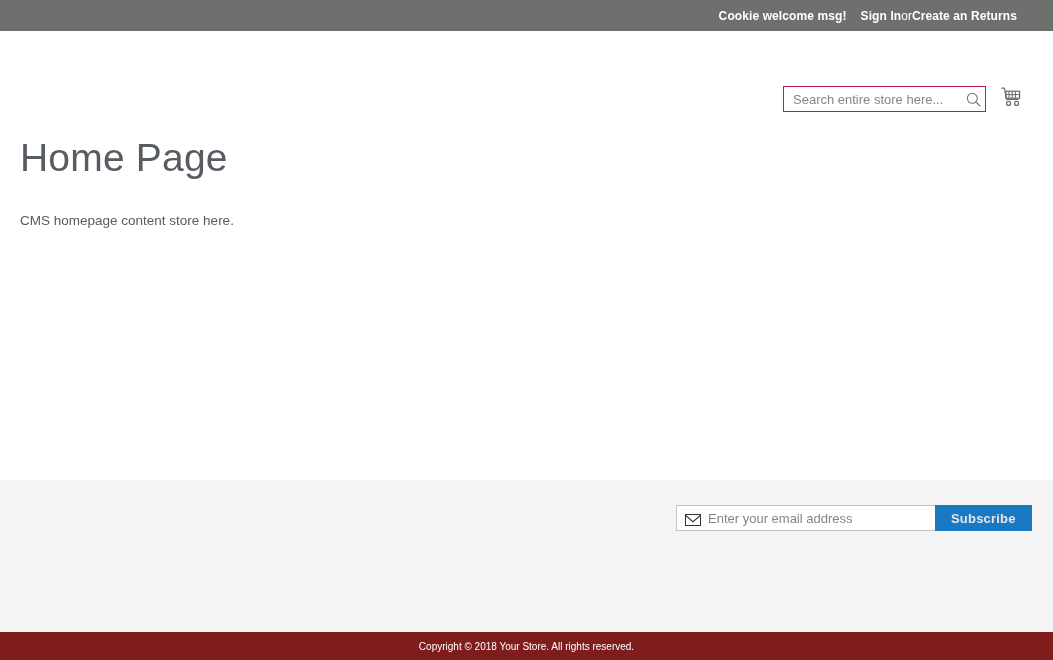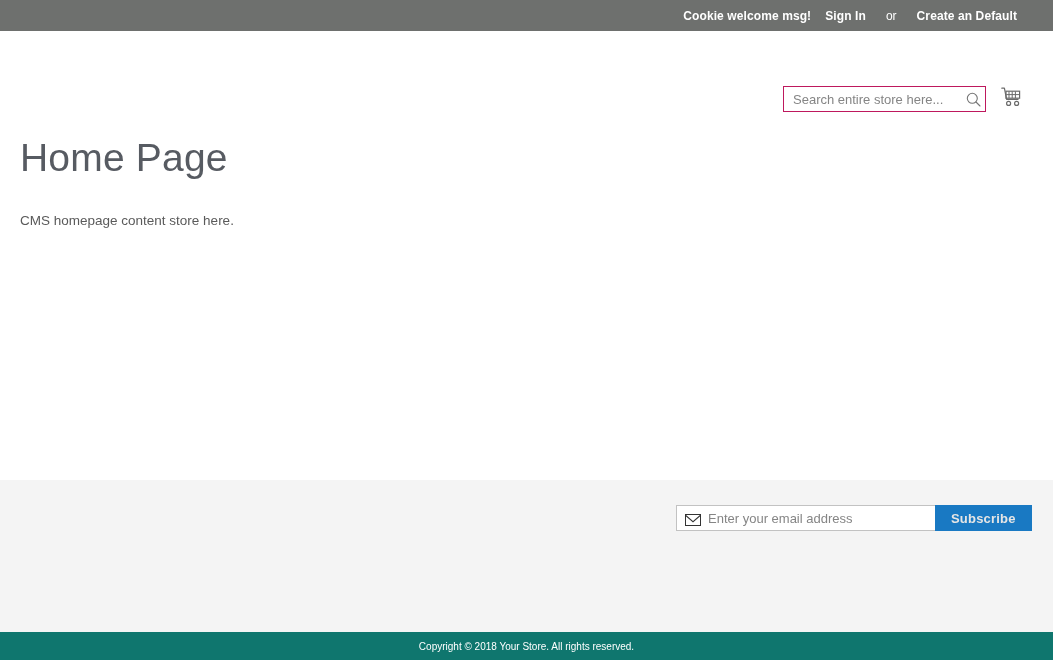--- a/index.html
+++ b/index.html
@@ -40,21 +40,21 @@
   .panel-link {
     color: #ffffff;
     font-weight: bold;
     text-decoration: none;
     letter-spacing: 0.1px;
     cursor: pointer;
   }
   .panel-sep {
     color: #ffffff;
     font-weight: normal;
-    margin: 0 20px;
+    margin: 0 0;
     font-size: 12px;
   }
 
   
   .header-content {
     position: relative;
     height: 73px;
     padding: 0 36px 0 20px;
     box-sizing: border-box;
   }
@@ -232,38 +232,38 @@
     font-family: "Liberation Sans", sans-serif;
     letter-spacing: 0.2px;
   }
 
   .copyright {
     position: absolute;
     left: 0;
     top: 632px;
     width: 100%;
     height: 28px;
-    background: #0f766e;
+    background: #7f1d1d;
     color: #ffffff;
     display: flex;
     align-items: center;
     justify-content: center;
     font-size: 12px;
     box-sizing: border-box;
   }
 </style>
 </head>
 <body>
 
 <div class="panel-wrapper">
   <div class="panel-inner">
     <span class="panel-greeting">Cookie welcome msg!</span>
     <a class="panel-link">Sign In</a>
     <span class="panel-sep">or</span>
-    <a class="panel-link">Create an Default</a>
+    <a class="panel-link">Create an Returns</a>
   </div>
 </div>
 
 <div class="header-content">
 
 
   <div class="search-wrap">
     <input class="search-input" type="text" placeholder="Search entire store here..." style="">
     <button class="search-btn">
       <svg width="15" height="15" viewBox="0 0 15 15" xmlns="http://www.w3.org/2000/svg">

